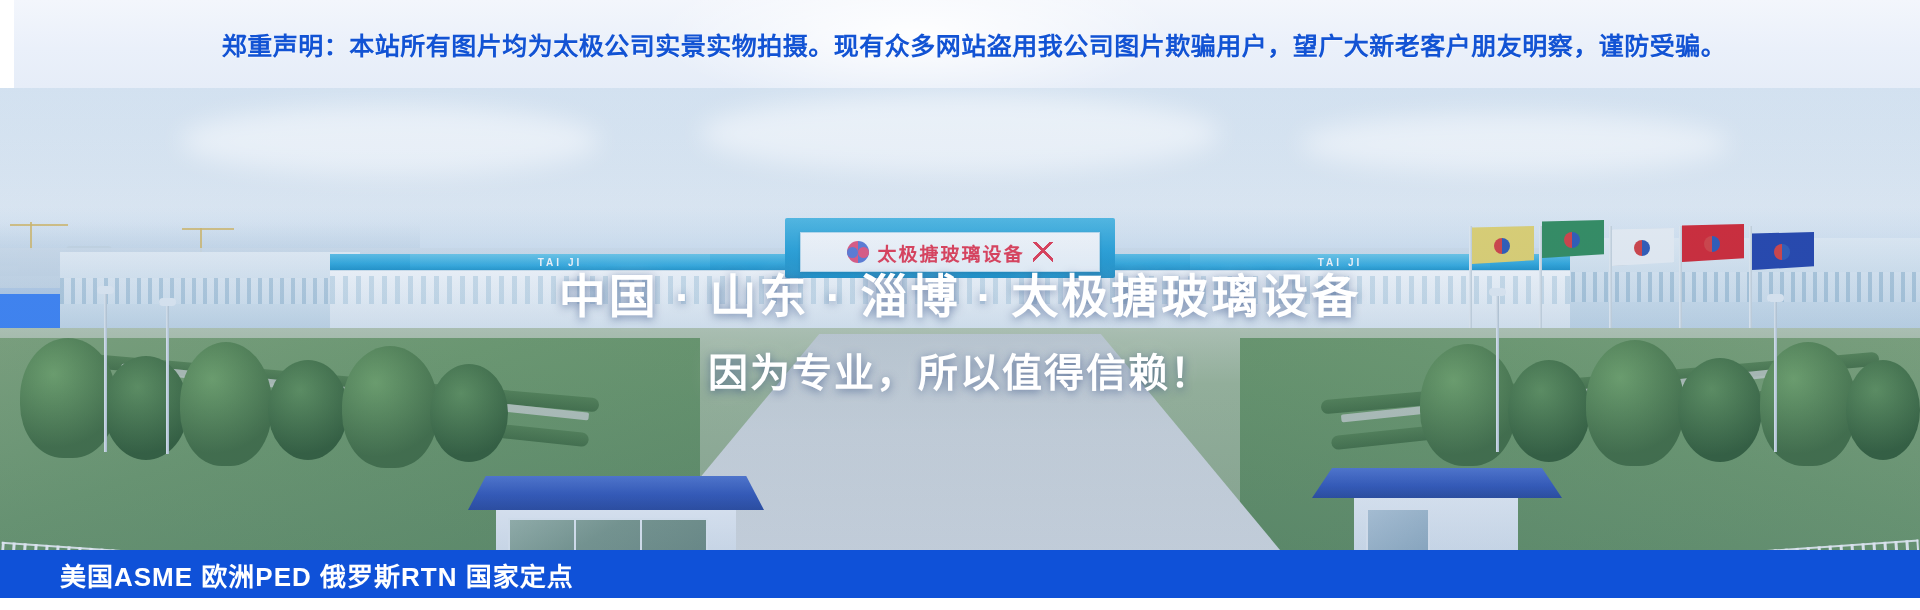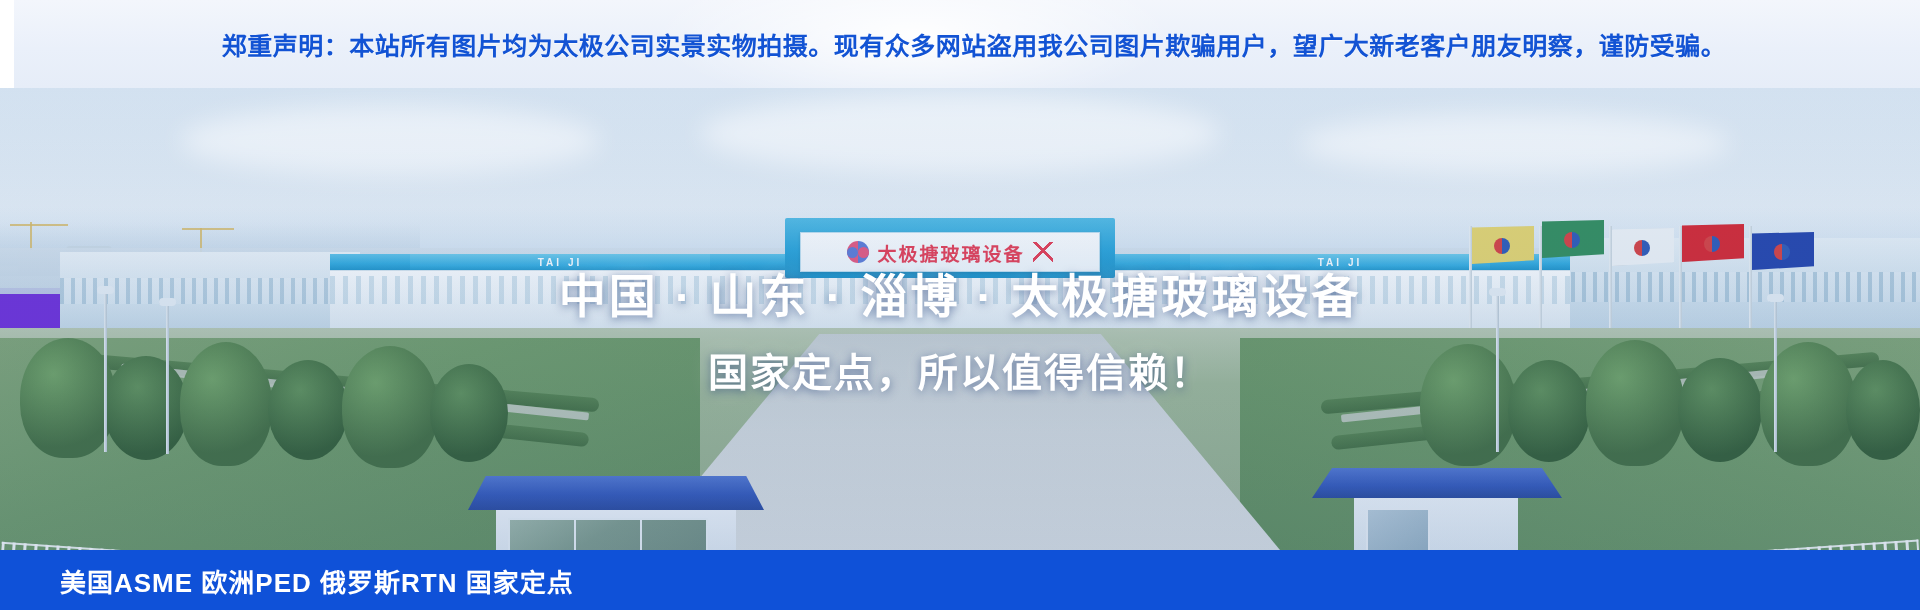--- a/index.html
+++ b/index.html
@@ -27,21 +27,21 @@
   .notice-text {
     position:relative;
     font-size:25px; font-weight:bold; letter-spacing:.5px;
     color:#1253d4; white-space:nowrap;
     text-shadow:0 1px 0 rgba(255,255,255,.6);
   }
 
   
   .hero {
     position:absolute; left:0; top:88px; width:1920px; height:462px;
-    overflow:hidden; background:#6d28d9;
+    overflow:hidden; background:#3b82f6;
   }
   
   .sky {
     position:absolute; left:0; top:0; width:1920px; height:200px;
     background:linear-gradient(180deg,#dde8f3 0%,#e4edf5 40%,#edf3f8 75%,#eef3f6 100%);
   }
   .sky .cloud {
     position:absolute; background:rgba(255,255,255,.75);
     border-radius:50%; filter:blur(12px);
   }
@@ -280,21 +280,21 @@
 
   
   .hero-tint {
     position:absolute; left:0; top:0; width:1920px; height:462px;
     background:linear-gradient(180deg,rgba(120,165,215,.10) 0%,rgba(86,130,190,.16) 55%,rgba(70,110,175,.20) 100%);
     pointer-events:none;
   }
 
   
   .bottom-bar {
-    position:absolute; left:0; top:550px; width:1920px; height:60px;
+    position:absolute; left:0; top:550px; width:1920px; height:48px;
     background:#0f51d8;
     display:flex; align-items:center;
   }
   .bar-left {
     position:absolute; left:60px;
     font-size:26px; font-weight:bold; color:#ffffff; letter-spacing:1px;
     white-space:nowrap;
   }
   .bar-right {
     position:absolute; right:78px;
@@ -425,21 +425,21 @@
     </div>
 
     <div class="fence" style="left:0px;top:470px;width:470px;transform:rotate(4deg);"></div>
 
     <div class="fence" style="left:1500px;top:466px;width:420px;transform:rotate(-4deg);"></div>
 
     <div class="hero-tint"></div>
 
     <div class="hero-overlay">
       <div class="hero-line1">中国 · 山东 · 淄博 · 太极搪玻璃设备</div>
-      <div class="hero-line2">国家定点，所以值得信赖！</div>
+      <div class="hero-line2">因为专业，所以值得信赖！</div>
     </div>
   </div>
 
   <div class="bottom-bar">
     <div class="bar-left">美国ASME  欧洲PED 俄罗斯RTN 国家定点</div>
   </div>
 
 </div>
 
 </body></html>

